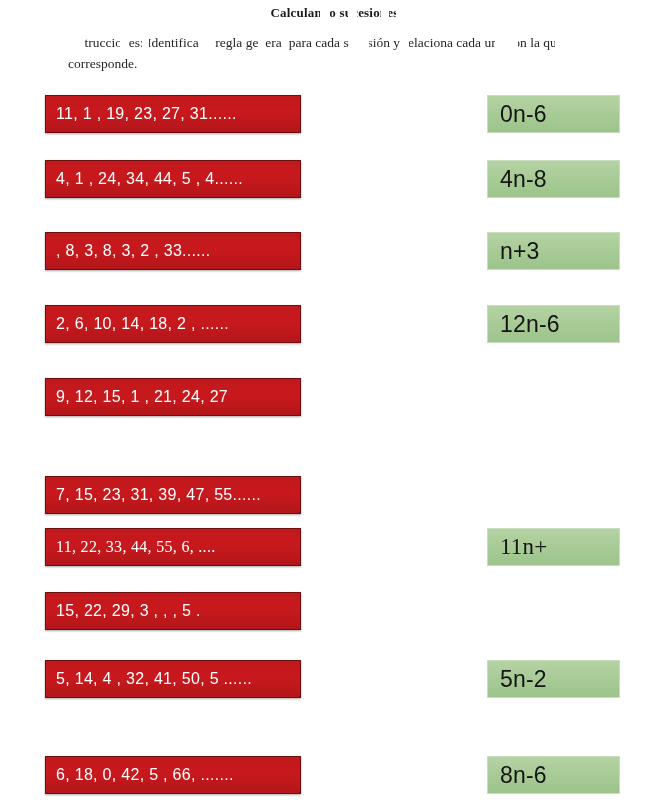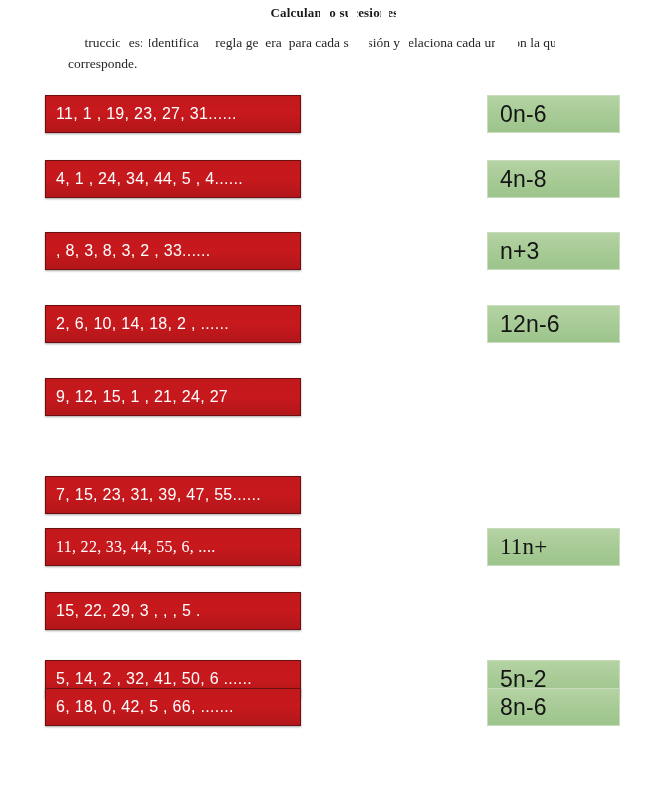--- a/index.html
+++ b/index.html
@@ -173,22 +173,22 @@
 
 </div>
 
 <div class="row" style="top:574px;margin-top:18px;">
   <div class="seq-box">15, 22, 29, 3 ,   ,   , 5 .</div>
 
 
 </div>
 
 <div class="row" style="top:660px;">
-  <div class="seq-box">5, 14, 2 , 32, 41, 50, 6 ......</div>
+  <div class="seq-box">5, 14, 4 , 32, 41, 50, 5 ......</div>
 
   <div class="rule-box">5n-2</div>
 </div>
 
-<div class="row" style="top:688px;">
+<div class="row" style="top:756px;">
   <div class="seq-box">6, 18,  0, 42, 5 , 66,  .......</div>
 
   <div class="rule-box">8n-6</div>
 </div>
 
 </body></html>

